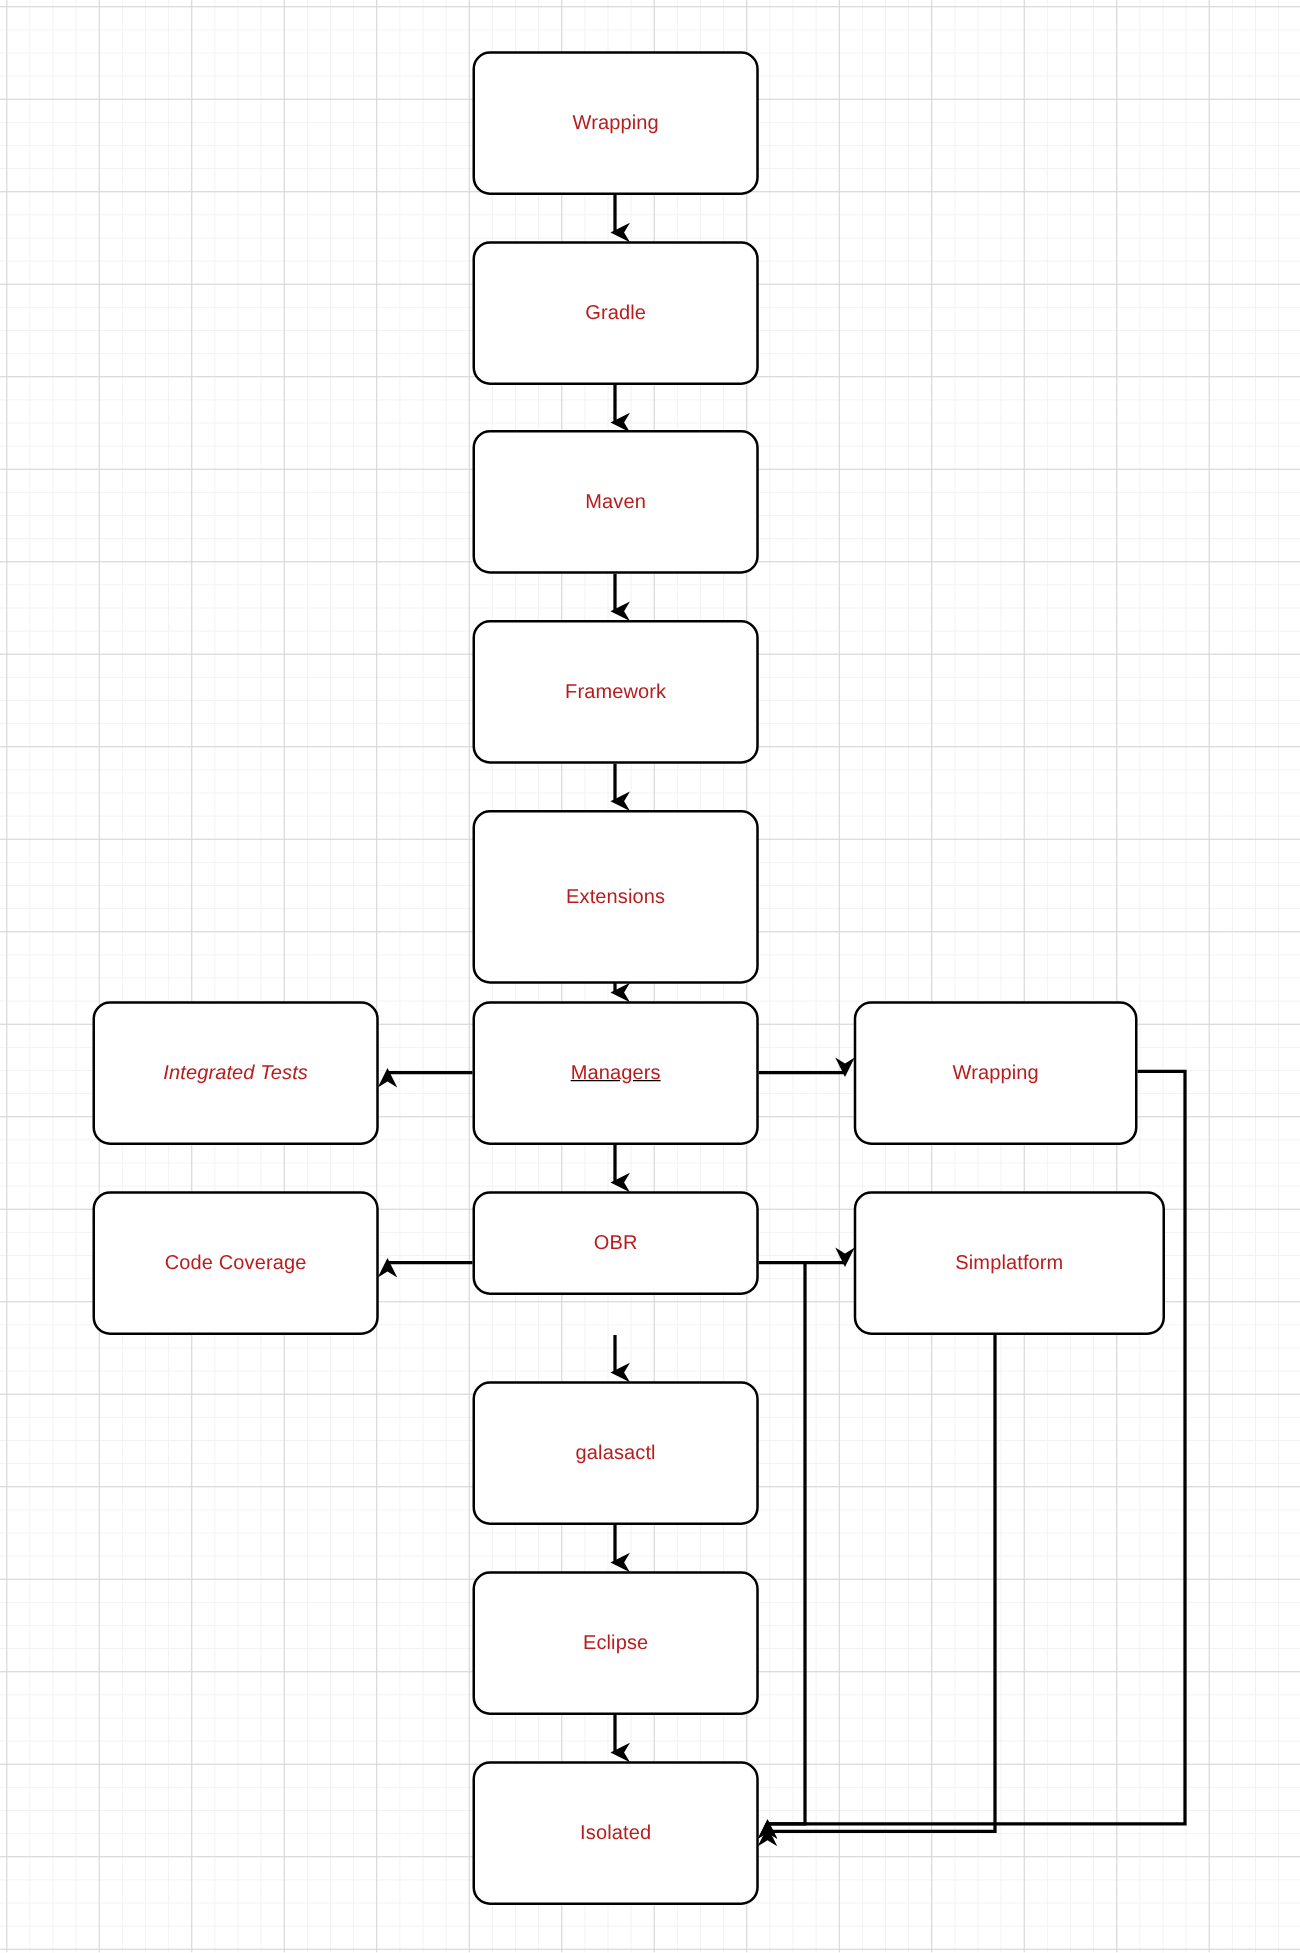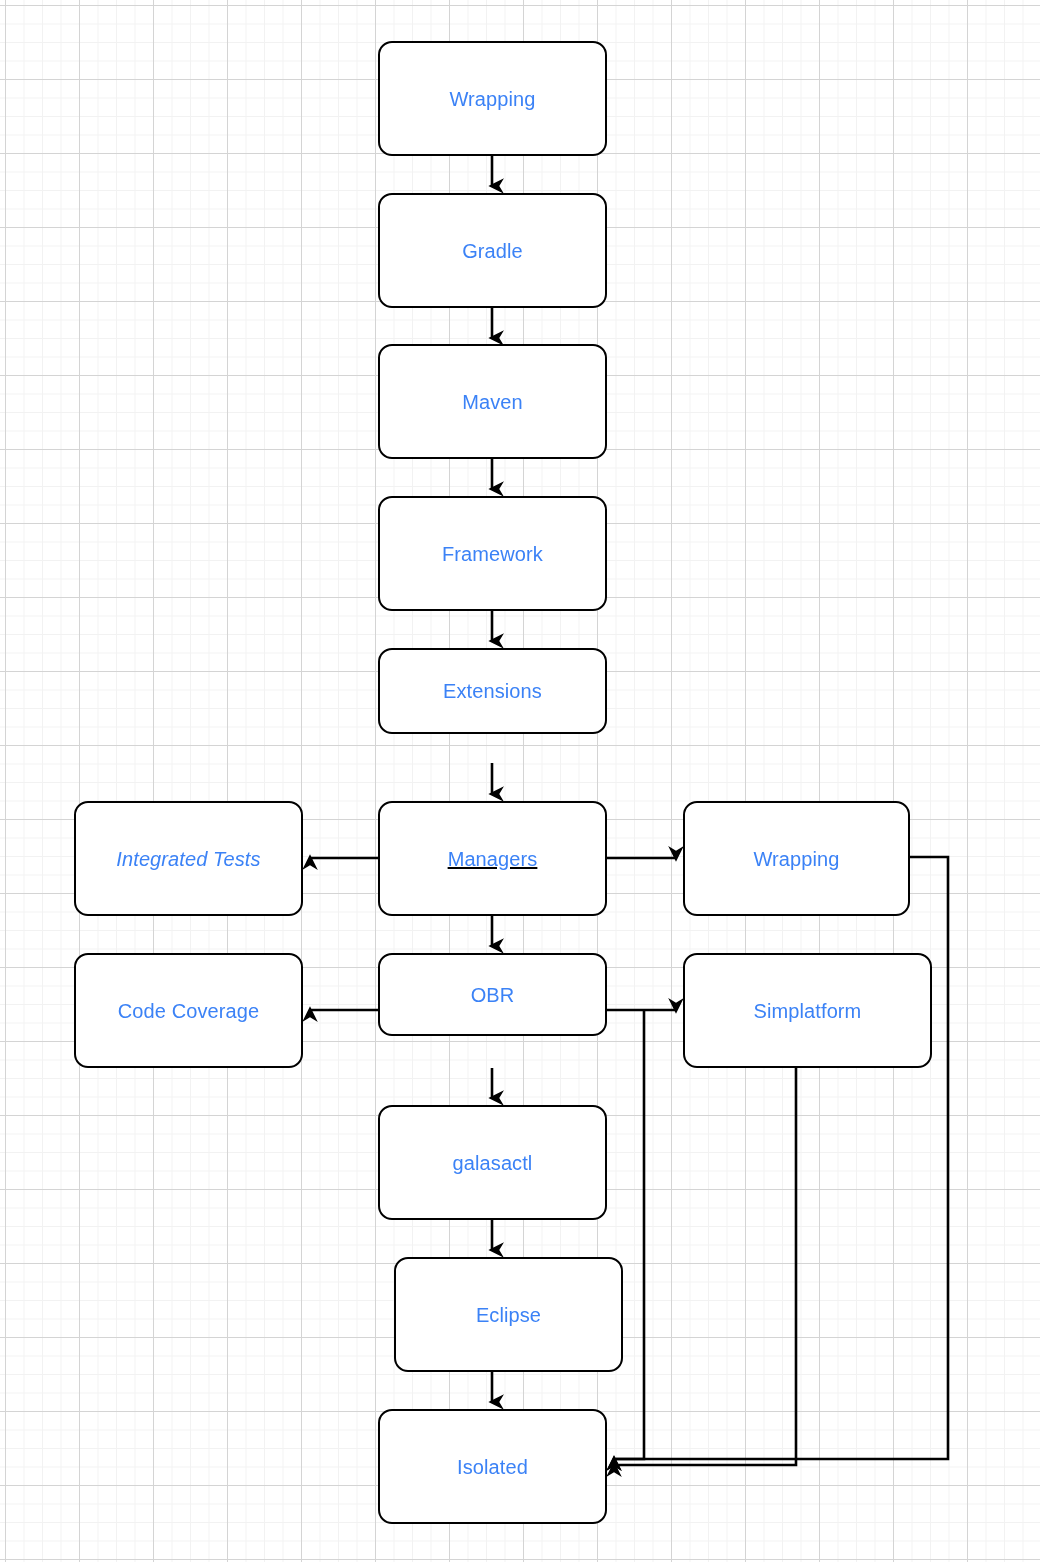--- a/index.html
+++ b/index.html
@@ -40,23 +40,23 @@
     position: absolute;
     box-sizing: border-box;
     border: 2px solid #000000;
     border-radius: 14px;
     background: #ffffff;
     display: flex;
     align-items: center;
     justify-content: center;
   }
   .node-label {
-    font-size: 20px;
+    font-size: 16px;
     line-height: 1;
-    color: #3b82f6;
+    color: #b91c1c;
     letter-spacing: 0.1px;
     white-space: nowrap;
   }
 </style>
 </head>
 <body>
 
 <div id="canvas">
 
   <svg id="edges" viewBox="0 0 1040 1562" width="1040" height="1562" xmlns="http://www.w3.org/2000/svg">
@@ -94,33 +94,33 @@
       </div>
       <div class="node" style="left: 378px; top: 193px; width: 229px; height: 115px;">
         <span class="node-label">Gradle</span>
       </div>
       <div class="node" style="left: 378px; top: 344px; width: 229px; height: 115px;">
         <span class="node-label">Maven</span>
       </div>
       <div class="node" style="left: 378px; top: 496px; width: 229px; height: 115px;">
         <span class="node-label">Framework</span>
       </div>
-      <div class="node" style="left: 378px; top: 648px; width: 229px; height: 86px;">
+      <div class="node" style="left: 378px; top: 648px; width: 229px; height: 139px;">
         <span class="node-label">Extensions</span>
       </div>
       <div class="node" style="left: 378px; top: 801px; width: 229px; height: 115px; text-decoration: underline;">
         <span class="node-label">Managers</span>
       </div>
       <div class="node" style="left: 378px; top: 953px; width: 229px; height: 83px;">
         <span class="node-label">OBR</span>
       </div>
       <div class="node" style="left: 378px; top: 1105px; width: 229px; height: 115px;">
         <span class="node-label">galasactl</span>
       </div>
-      <div class="node" style="left: 394px; top: 1257px; width: 229px; height: 115px;">
+      <div class="node" style="left: 378px; top: 1257px; width: 229px; height: 115px;">
         <span class="node-label">Eclipse</span>
       </div>
       <div class="node" style="left: 378px; top: 1409px; width: 229px; height: 115px;">
         <span class="node-label">Isolated</span>
       </div>
       <div class="node" style="left: 74px; top: 801px; width: 229px; height: 115px; font-style: italic;">
         <span class="node-label">Integrated Tests</span>
       </div>
       <div class="node" style="left: 74px; top: 953px; width: 229px; height: 115px;">
         <span class="node-label">Code Coverage</span>

